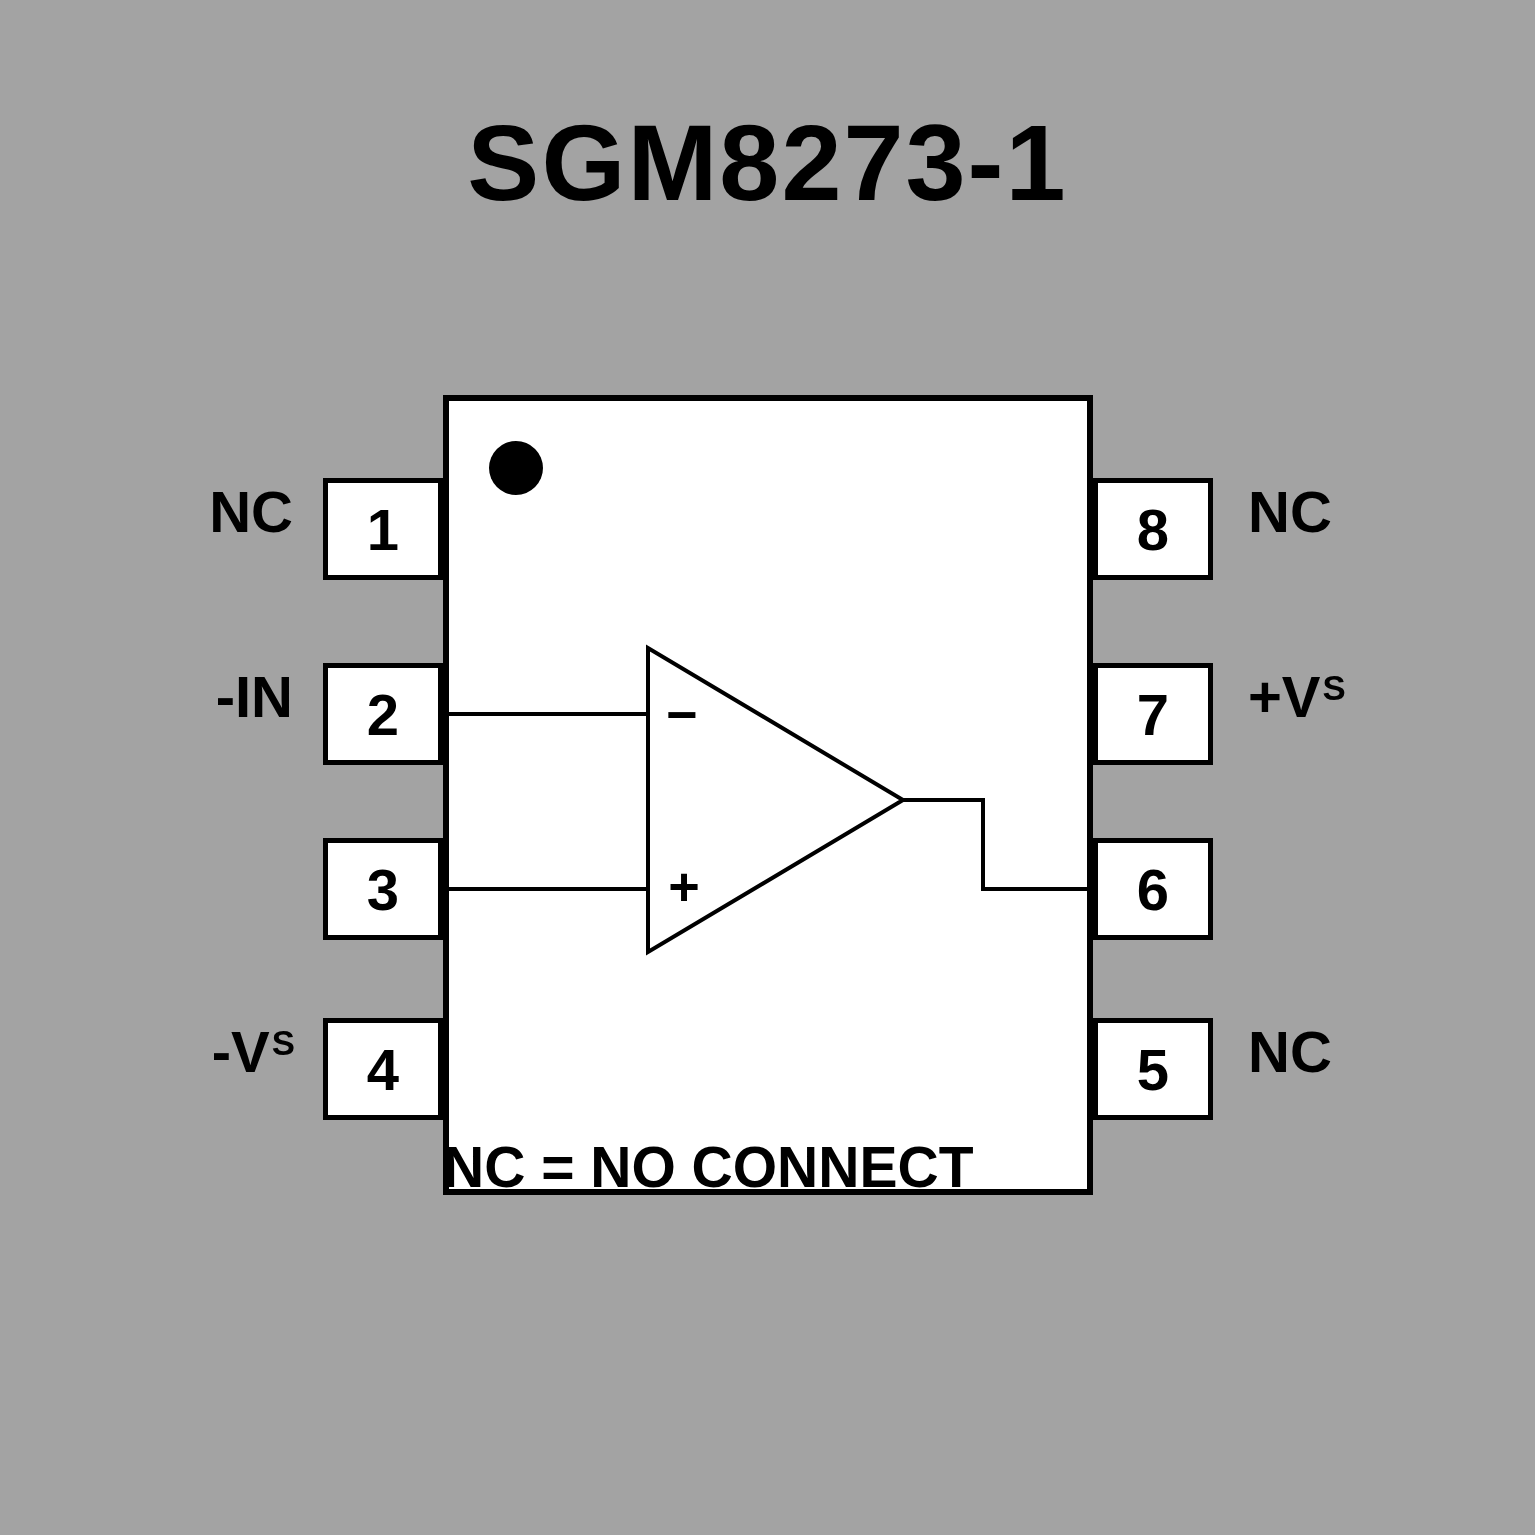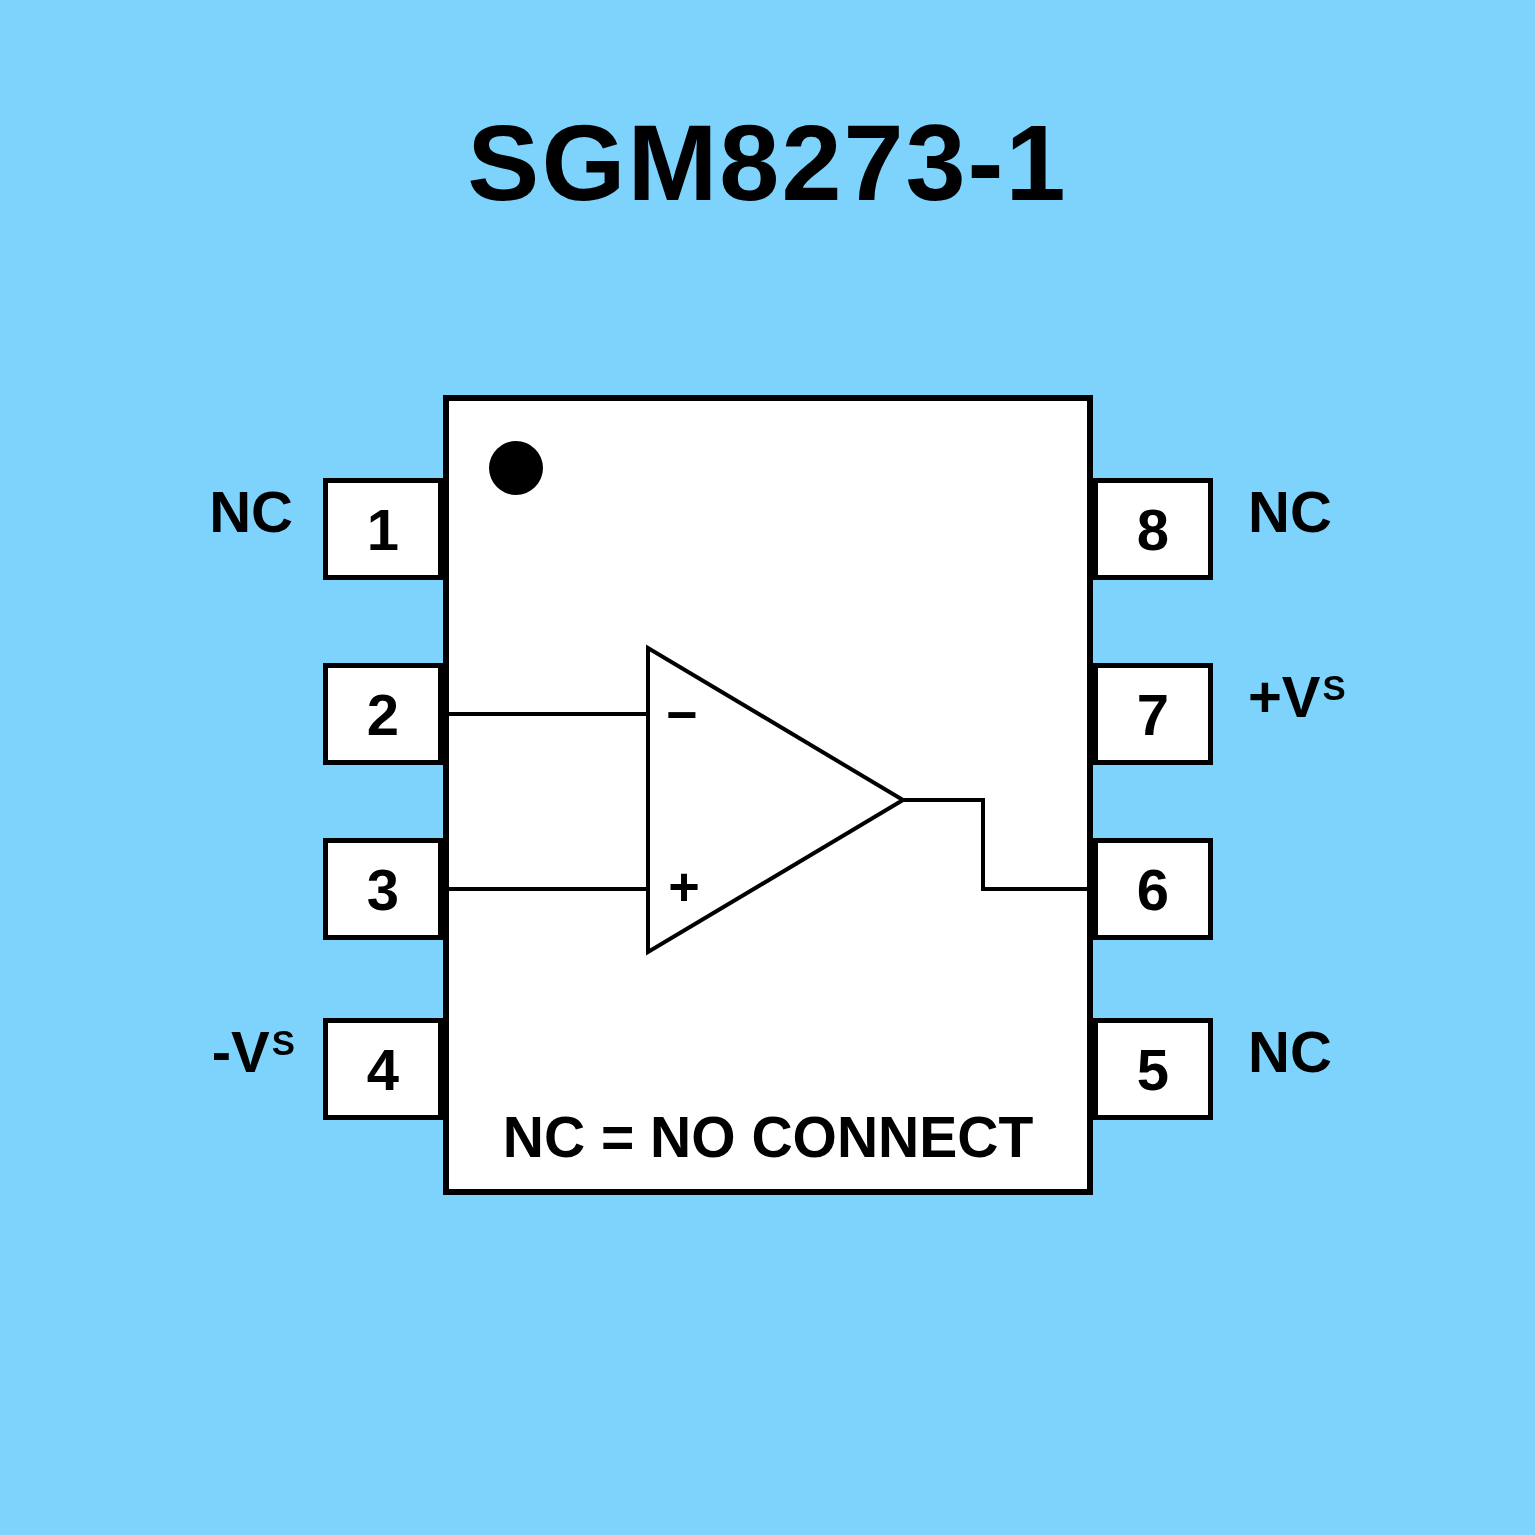--- a/index.html
+++ b/index.html
@@ -5,21 +5,21 @@
   html, body {
     margin: 0;
     padding: 0;
     background: #ffffff;
     font-family: "Liberation Sans", sans-serif;
   }
   .page {
     position: relative;
     width: 1535px;
     height: 1535px;
-    background: #7dd3fc;
+    background: #a3a3a3;
     overflow: hidden;
     color: #000000;
   }
   .title {
     position: absolute;
     left: 0;
     top: 100px;
     width: 1535px;
     text-align: center;
     font-size: 108px;
@@ -105,23 +105,23 @@
     position: absolute;
     transform: translate(-50%, -50%);
     font-size: 54px;
     font-weight: bold;
     z-index: 4;
     line-height: 1;
   }
   .note {
     position: absolute;
     left: 443px;
-    top: 1104px;
+    top: 1134px;
     width: 650px;
-    text-align: center;
+    text-align: left;
     font-size: 57px;
     font-weight: bold;
     z-index: 4;
     white-space: nowrap;
   }
 </style>
 </head>
 <body>
 
 <div class="page">
@@ -167,20 +167,24 @@
     <span>6</span>
   </div>
   <div class="pinbox right row4">
     <span>5</span>
   </div>
 
   <div class="pin-label left row1">
     <span>NC</span>
       <sub></sub>
   </div>
+  <div class="pin-label left row2">
+    <span>-IN</span>
+      <sub></sub>
+  </div>
   <div class="pin-label left row4">
     <span>-V</span>
       <sub>S</sub>
   </div>
 
   <div class="pin-label right row1">
     <span>NC</span>
       <sub></sub>
   </div>
   <div class="pin-label right row2">

